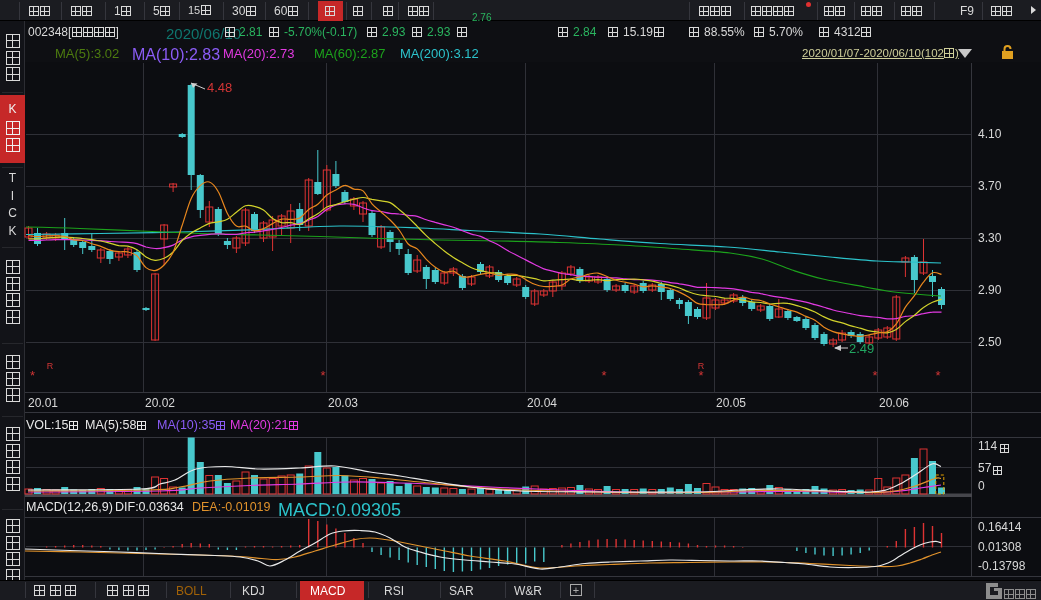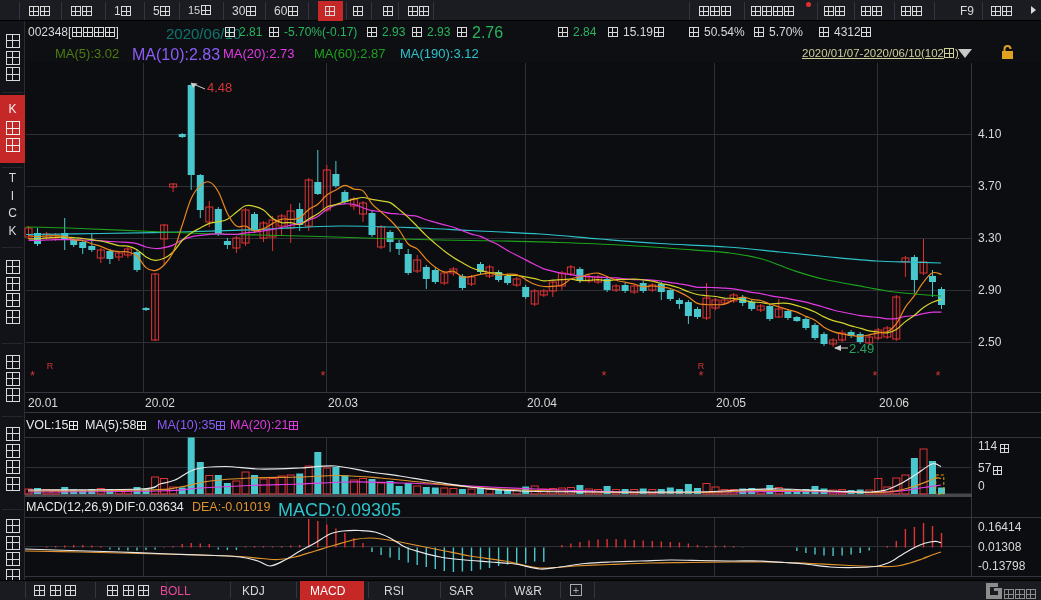--- a/index.html
+++ b/index.html
@@ -62,36 +62,36 @@
 <div class="abs" style="left:166px;top:25px;font-size:15px;color:#0f766e">2020/06/10</div>
 <div class="abs" style="left:224px;top:25px;font-size:12px;color:#d9d9d9"><i class="cj"></i></div>
 <div class="abs" style="left:239px;top:25px;font-size:12px;color:#2ab45f">2.81</div>
 <div class="abs" style="left:268px;top:25px;font-size:12px;color:#d9d9d9"><i class="cj"></i></div>
 <div class="abs" style="left:284px;top:25px;font-size:12px;color:#2ab45f">-5.70%(-0.17)</div>
 <div class="abs" style="left:366px;top:25px;font-size:12px;color:#d9d9d9"><i class="cj"></i></div>
 <div class="abs" style="left:382px;top:25px;font-size:12px;color:#2ab45f">2.93</div>
 <div class="abs" style="left:411px;top:25px;font-size:12px;color:#d9d9d9"><i class="cj"></i></div>
 <div class="abs" style="left:427px;top:25px;font-size:12px;color:#2ab45f">2.93</div>
 <div class="abs" style="left:456px;top:25px;font-size:12px;color:#d9d9d9"><i class="cj"></i></div>
-<div class="abs" style="left:472px;top:24px;font-size:16px;color:#2ab45f">2.76</div>
+<div class="abs" style="left:472px;top:12px;font-size:10px;color:#2ab45f">2.76</div>
 <div class="abs" style="left:557px;top:25px;font-size:12px;color:#d9d9d9"><i class="cj"></i></div>
 <div class="abs" style="left:573px;top:25px;font-size:12px;color:#2ab45f">2.84</div>
 <div class="abs" style="left:607px;top:25px;font-size:12px;color:#d9d9d9"><i class="cj"></i></div>
 <div class="abs" style="left:623px;top:25px;font-size:12px;color:#d9d9d9">15.19<i class="cj"></i></div>
 <div class="abs" style="left:688px;top:25px;font-size:12px;color:#d9d9d9"><i class="cj"></i></div>
-<div class="abs" style="left:704px;top:25px;font-size:12px;color:#d9d9d9">50.54%</div>
+<div class="abs" style="left:704px;top:25px;font-size:12px;color:#d9d9d9">88.55%</div>
 <div class="abs" style="left:753px;top:25px;font-size:12px;color:#d9d9d9"><i class="cj"></i></div>
 <div class="abs" style="left:769px;top:25px;font-size:12px;color:#d9d9d9">5.70%</div>
 <div class="abs" style="left:818px;top:25px;font-size:12px;color:#d9d9d9"><i class="cj"></i></div>
 <div class="abs" style="left:834px;top:25px;font-size:12px;color:#d9d9d9">4312<i class="cj"></i></div>
 <div class="abs" style="left:55px;top:46px;font-size:13px;color:#4d7c0f">MA(5):3.02</div>
 <div class="abs" style="left:132px;top:46px;font-size:16px;color:#8b5cf6">MA(10):2.83</div>
 <div class="abs" style="left:223px;top:46px;font-size:13px;color:#e23ae2">MA(20):2.73</div>
 <div class="abs" style="left:314px;top:46px;font-size:13px;color:#1ca21c">MA(60):2.87</div>
-<div class="abs" style="left:400px;top:46px;font-size:13px;color:#2cc3cb">MA(190):3.12</div>
+<div class="abs" style="left:400px;top:46px;font-size:13px;color:#2cc3cb">MA(200):3.12</div>
 <div class="abs" style="left:802px;top:47px;font-size:11.5px;color:#cfcf9a;text-decoration:underline">2020/01/07-2020/06/10(102<i class="cj"></i>)</div>
 <div class="abs" style="left:958px;top:49px;width:0;height:0;border-top:9px solid #c8c8c8;border-left:7px solid transparent;border-right:7px solid transparent"></div>
 <svg class="abs" style="left:1000px;top:44px" width="16" height="16" viewBox="0 0 16 16">
     <rect x="2" y="7" width="11" height="8" fill="#e0a020"></rect>
     <path d="M4.5 7 v-2 a3 3 0 0 1 6 0" fill="none" stroke="#e0a020" stroke-width="2"></path>
   </svg>
 <div class="abs" style="left:26px;top:418px;font-size:12.5px;color:#e8e8e8">VOL:15<i class="cjs"></i></div>
 <div class="abs" style="left:85px;top:418px;font-size:12.5px;color:#e8e8e8">MA(5):58<i class="cjs"></i></div>
 <div class="abs" style="left:157px;top:418px;font-size:12.5px;color:#8b5cf6">MA(10):35<i class="cjs"></i></div>
 <div class="abs" style="left:230px;top:418px;font-size:12.5px;color:#e23ae2">MA(20):21<i class="cjs"></i></div>
@@ -658,21 +658,21 @@
 <div class="sep" style="left:230px;top:582px;height:16px"></div>
 <div class="sep" style="left:296px;top:582px;height:16px"></div>
 <div class="sep" style="left:368px;top:582px;height:16px"></div>
 <div class="sep" style="left:440px;top:582px;height:16px"></div>
 <div class="sep" style="left:505px;top:582px;height:16px"></div>
 <div class="sep" style="left:560px;top:582px;height:16px"></div>
 <div class="sep" style="left:594px;top:582px;height:16px"></div>
 <div class="abs" style="left:300px;top:581px;width:64px;height:19px;background:#c62828"></div>
 <div class="abs" style="left:32px;top:584px;font-size:12px;color:#d9d9d9"><i class="cjt"></i><i class="cjt"></i><i class="cjt"></i></div>
 <div class="abs" style="left:105px;top:584px;font-size:12px;color:#d9d9d9"><i class="cjt"></i><i class="cjt"></i><i class="cjt"></i></div>
-<div class="abs" style="left:160px;top:584px;font-size:12px;color:#ec4899">BOLL</div>
+<div class="abs" style="left:176px;top:584px;font-size:12px;color:#a16207">BOLL</div>
 <div class="abs" style="left:242px;top:584px;font-size:12px;color:#d9d9d9">KDJ</div>
 <div class="abs" style="left:310px;top:584px;font-size:12px;color:#fff">MACD</div>
 <div class="abs" style="left:384px;top:584px;font-size:12px;color:#d9d9d9">RSI</div>
 <div class="abs" style="left:449px;top:584px;font-size:12px;color:#d9d9d9">SAR</div>
 <div class="abs" style="left:514px;top:584px;font-size:12px;color:#d9d9d9">W&amp;R</div>
 <div class="abs" style="left:570px;top:584px;width:12px;height:12px;border:1px solid #aaa;color:#aaa;font-size:11px;line-height:11px;text-align:center">+</div>
 <svg class="abs" style="left:984px;top:581px" width="55" height="18" viewBox="0 0 55 18">
     <path d="M2 2 h12 v4 h-8 v8 h8 v-4 h-4 v-3 h8 v11 h-16 z" fill="#8d8d8d"></path>
   </svg>
 <div class="abs" style="left:1003px;top:584px;color:#8d8d8d"><i class="cj"></i><i class="cj"></i><i class="cj"></i></div>

